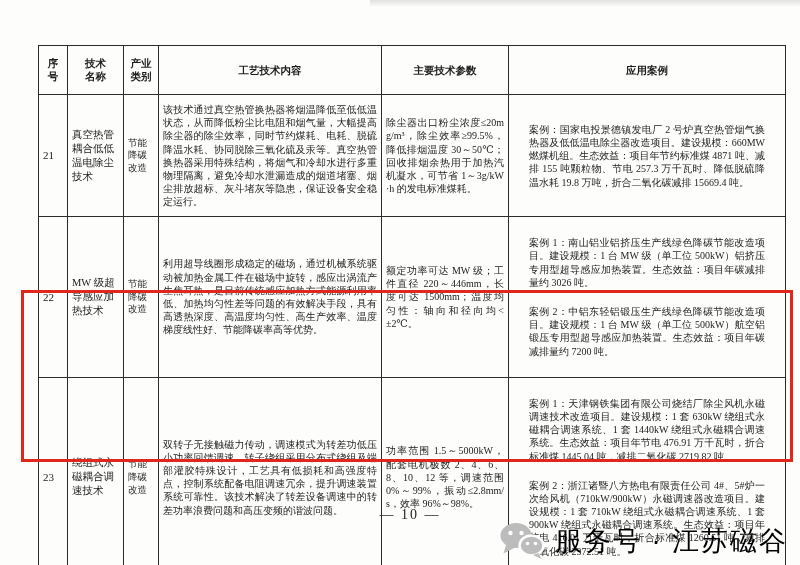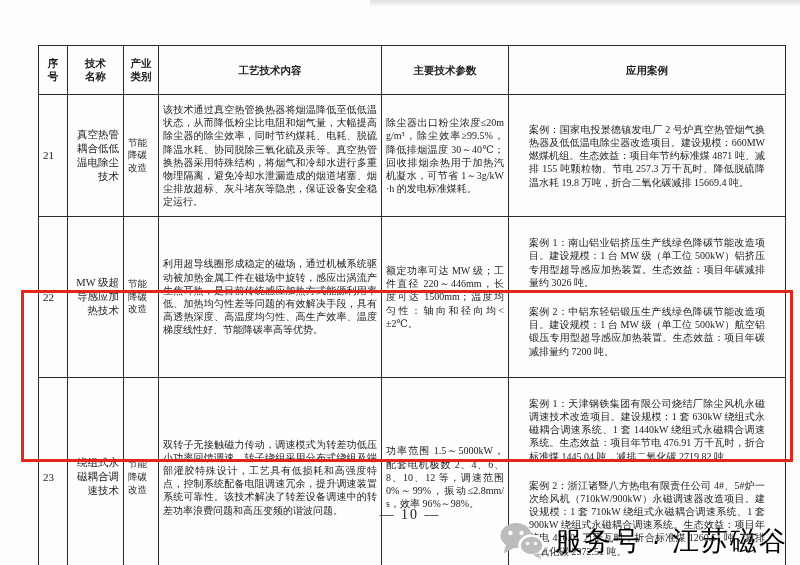--- a/index.html
+++ b/index.html
@@ -28,21 +28,21 @@
     padding:3px 4px;
   }
   table.tech-table{border:1.5px solid #222;}
   th{
     font-size:10.5px;font-weight:bold;text-align:center;
     height:30px;line-height:1.25;
   }
   th .wrap2{display:block;width:24px;margin:8px auto;}
   td{font-size:10px;line-height:1.32;}
   td.c-no{text-align:left;font-size:11px;}
-  td.c-name{text-align:right;font-size:10.5px;padding:3px 5px;}
+  td.c-name{text-align:left;font-size:10.5px;padding:3px 5px;}
   td.c-cat{text-align:left;font-size:9.5px;padding:3px 2px;}
   td.c-content, td.c-params, td.c-cases{
     text-align:justify;word-break:break-all;padding:4px 6px;
   }
   td.c-cases p{margin:16px;}
   td.c-cases p + p{margin-top:11px;}
   tr.row-21 td{height:115px;}
   tr.row-22 td{height:96px;}
   tr.row-23 td{height:160px;}
   .highlight-box{
@@ -93,21 +93,21 @@
         <th><span>主要技术参数</span></th>
         <th><span>应用案例</span></th>
       </tr>
     </thead>
     <tbody>
       <tr class="row-21">
         <td class="c-no">21</td>
         <td class="c-name">真空热管耦合低低温电除尘技术</td>
         <td class="c-cat">节能降碳改造</td>
         <td class="c-content">该技术通过真空热管换热器将烟温降低至低低温状态，从而降低粉尘比电阻和烟气量，大幅提高除尘器的除尘效率，同时节约煤耗、电耗、脱硫降温水耗、协同脱除三氧化硫及汞等。真空热管换热器采用特殊结构，将烟气和冷却水进行多重物理隔离，避免冷却水泄漏造成的烟道堵塞、烟尘排放超标、灰斗堵灰等隐患，保证设备安全稳定运行。</td>
-        <td class="c-params">除尘器出口粉尘浓度≤20mg/m³，除尘效率≥99.5%，降低排烟温度 30～40℃；回收排烟余热用于加热汽机凝水，可节省 1～3g/kW·h 的发电标准煤耗。</td>
+        <td class="c-params">除尘器出口粉尘浓度≤20mg/m³，除尘效率≥99.5%，降低排烟温度 30～50℃；回收排烟余热用于加热汽机凝水，可节省 1～3g/kW·h 的发电标准煤耗。</td>
         <td class="c-cases">
           <p>案例：国家电投景德镇发电厂 2 号炉真空热管烟气换热器及低低温电除尘器改造项目。建设规模：660MW 燃煤机组。生态效益：项目年节约标准煤 4871 吨、减排 155 吨颗粒物、节电 257.3 万千瓦时、降低脱硫降温水耗 19.8 万吨，折合二氧化碳减排 15669.4 吨。</p>
         </td>
       </tr>
       <tr class="row-22">
         <td class="c-no">22</td>
         <td class="c-name">MW 级超导感应加热技术</td>
         <td class="c-cat">节能降碳改造</td>
         <td class="c-content">利用超导线圈形成稳定的磁场，通过机械系统驱动被加热金属工件在磁场中旋转，感应出涡流产生焦耳热，是目前传统感应加热方式能源利用率低、加热均匀性差等问题的有效解决手段，具有高透热深度、高温度均匀性、高生产效率、温度梯度线性好、节能降碳率高等优势。</td>
         <td class="c-params">额定功率可达 MW 级；工件直径 220～446mm，长度可达 1500mm；温度均匀性：轴向和径向均&lt;±2℃。</td>

